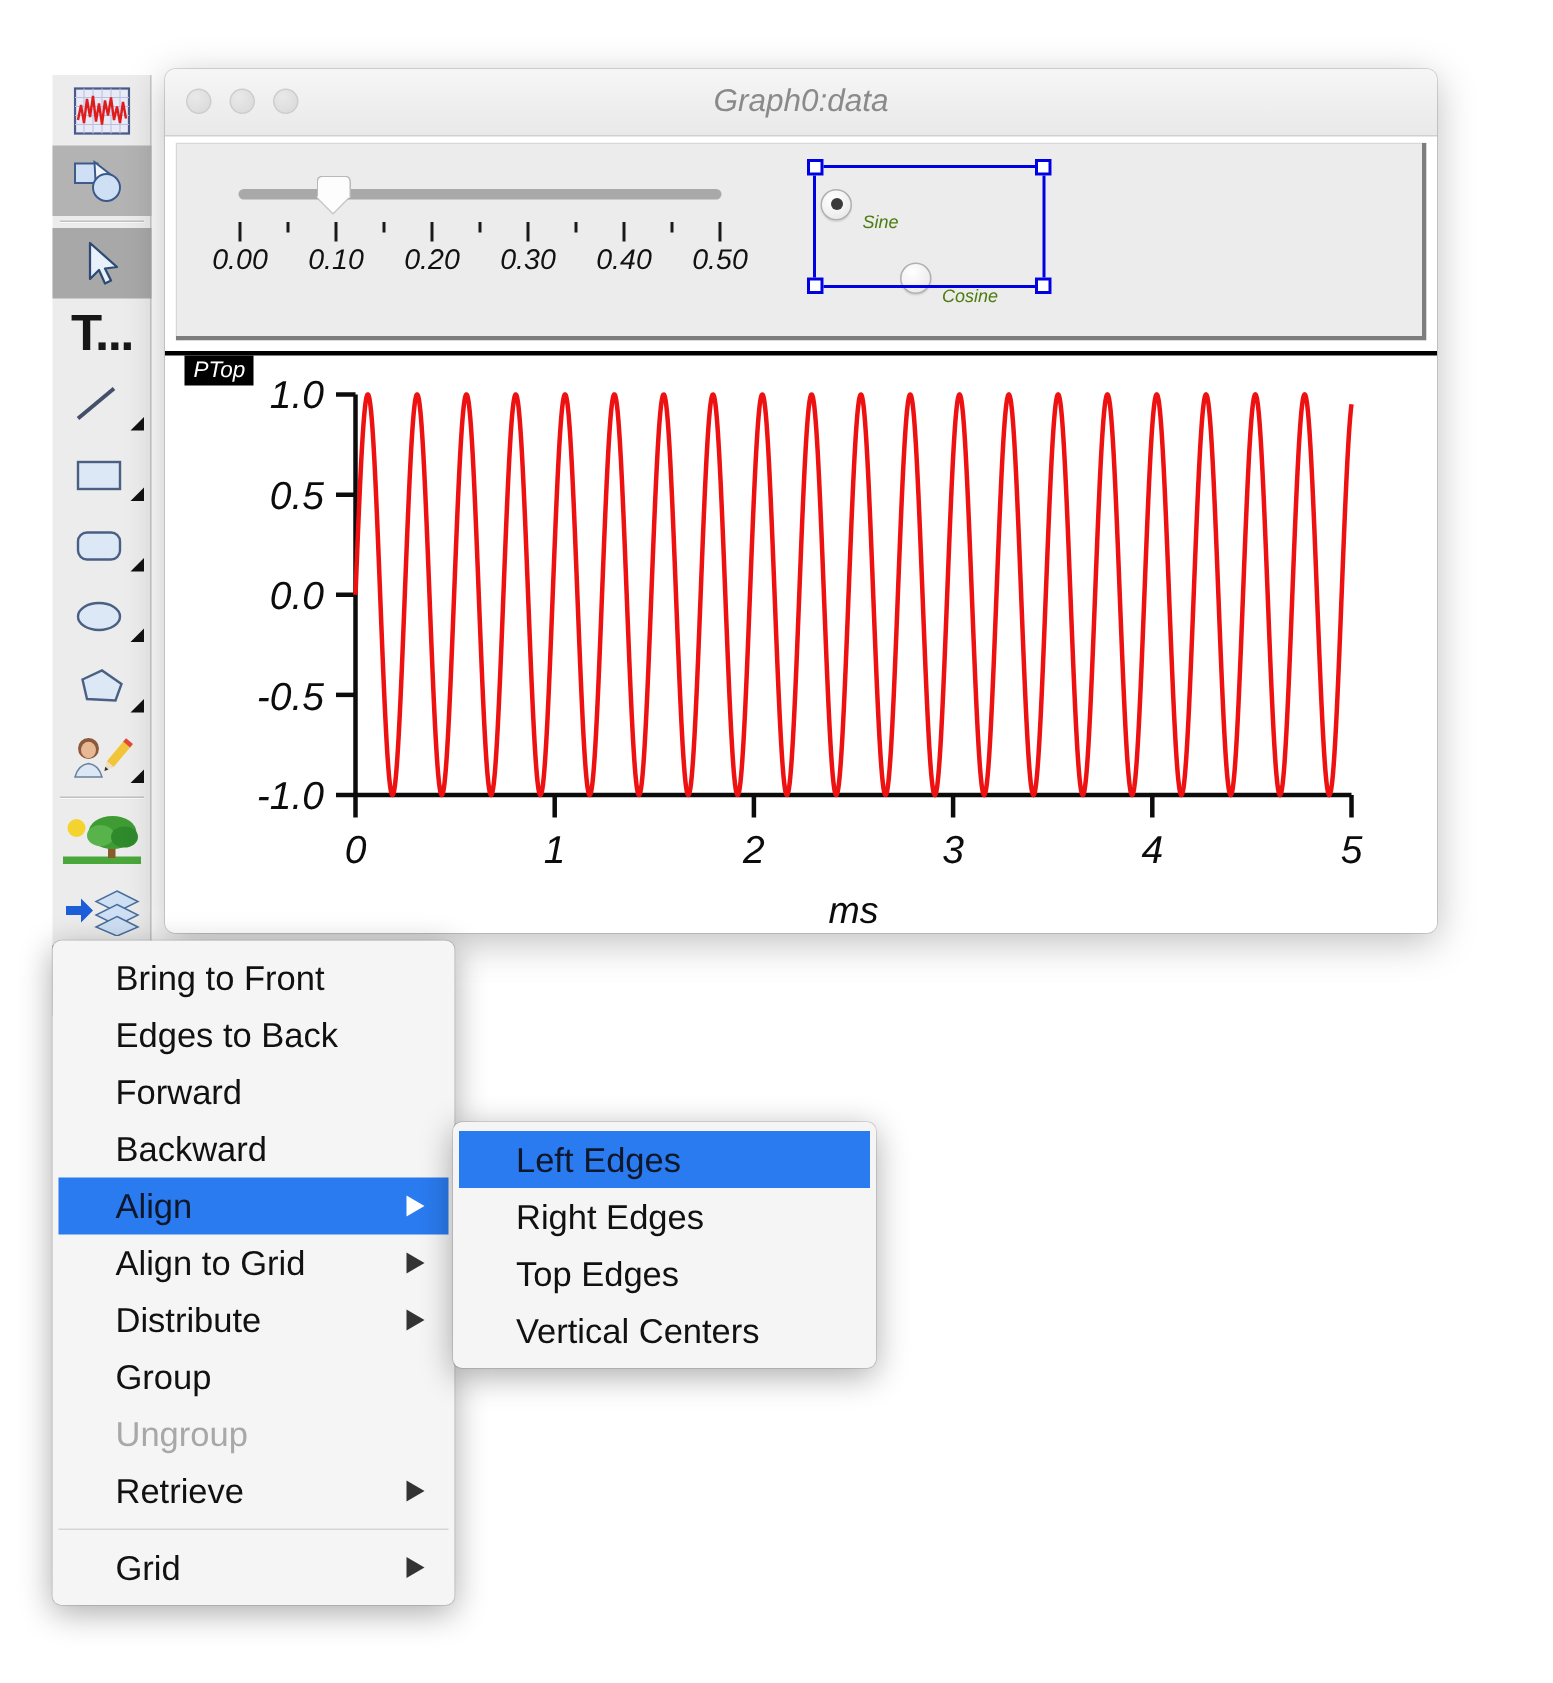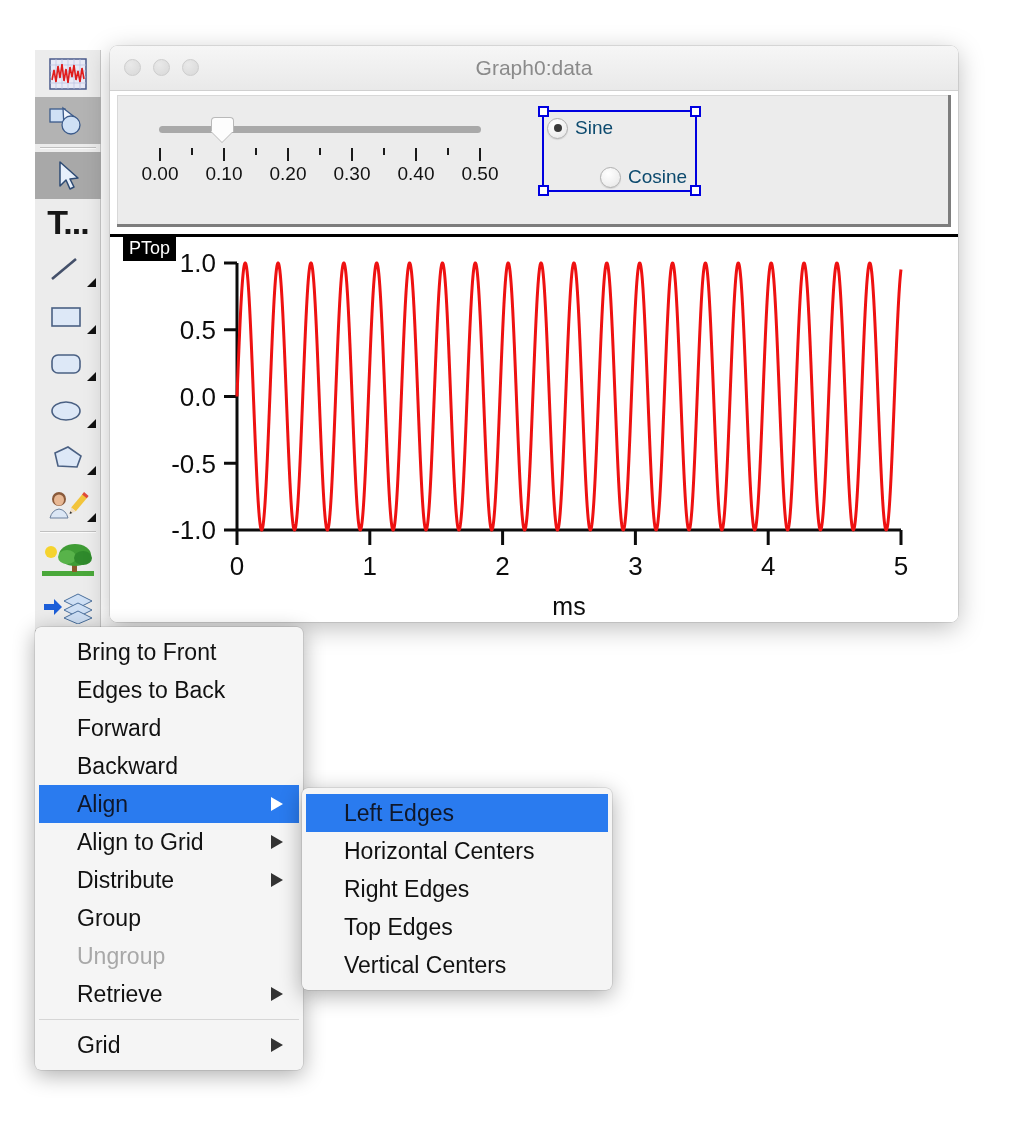--- a/index.html
+++ b/index.html
@@ -60,20 +60,21 @@
   .window {
     position: absolute;
     left: 110px;
     top: 46px;
     width: 848px;
     height: 576px;
     background: #ffffff;
     border-radius: 7px;
     box-shadow: 0 6px 26px rgba(0,0,0,0.26), 0 0 0 0.5px rgba(0,0,0,0.18);
     overflow: hidden;
+    font-style: italic;
   }
   .titlebar {
     position: relative;
     height: 44px;
     background: linear-gradient(#f6f6f6, #e9e9e9);
     border-bottom: 1px solid #d0d0d0;
   }
   .lights { position: absolute; left: 14px; top: 13px; display: flex; gap: 12px; }
   .light {
     width: 17px; height: 17px; border-radius: 50%;
@@ -172,61 +173,62 @@
     box-shadow: 0 1px 1px rgba(0,0,0,0.10);
   }
   .radio.on::after {
     content: "";
     position: absolute;
     left: 5.5px; top: 5.5px;
     width: 8px; height: 8px; border-radius: 50%;
     background: #3a3a3a;
   }
   .radio-label {
-    font-size: 19px;
-    color: #0c4a6e;
+    font-size: 12px;
+    color: #4d7c0f;
     font-family: "Liberation Sans", sans-serif;
     white-space: nowrap;
+    margin-top: 24px;
   }
 
   
   .plot-area {
     position: absolute;
     left: 0; top: 188px;
     width: 848px; height: 388px;
     background: #ffffff;
     border-top: 3px solid #000;
   }
   .ptop-tag {
     position: absolute;
     left: 13px; top: 0px;
     background: #000000;
     color: #ffffff;
-    font-size: 18px;
+    font-size: 15px;
     padding: 1px 6px 2px 6px;
     font-family: "Liberation Sans", sans-serif;
     z-index: 4;
   }
   .plot-svg { position: absolute; left: 0; top: 0; }
   .axis-text {
     font-family: "Liberation Sans", sans-serif;
     fill: #0c0c0c;
   }
 
   
   .menu {
     position: absolute;
     background: #f5f5f5;
     border-radius: 6px;
     box-shadow: 0 5px 22px rgba(0,0,0,0.33), 0 0 0 0.5px rgba(0,0,0,0.16);
     padding: 6px 4px;
     box-sizing: border-box;
   }
   #ctx-menu { left: 35px; top: 627px; width: 268px; }
-  #sub-menu  { left: 302px; top: 788px; width: 310px; }
+  #sub-menu  { left: 302px; top: 748px; width: 282px; }
 
   .mi {
     position: relative;
     height: 38px;
     display: flex;
     align-items: center;
     padding-left: 38px;
     padding-right: 14px;
     font-size: 23px;
     color: #111;
@@ -532,23 +534,20 @@
       <span>Grid</span>
       <span class="arrow"></span>
     </div>
   </div>
 
   <div class="menu" id="sub-menu">
     <div class="mi hl">
       <span>Left Edges</span>
     </div>
     <div class="mi">
-      <span>Horizontal Centers</span>
-    </div>
-    <div class="mi">
       <span>Right Edges</span>
     </div>
     <div class="mi">
       <span>Top Edges</span>
     </div>
     <div class="mi">
       <span>Vertical Centers</span>
     </div>
   </div>
 

